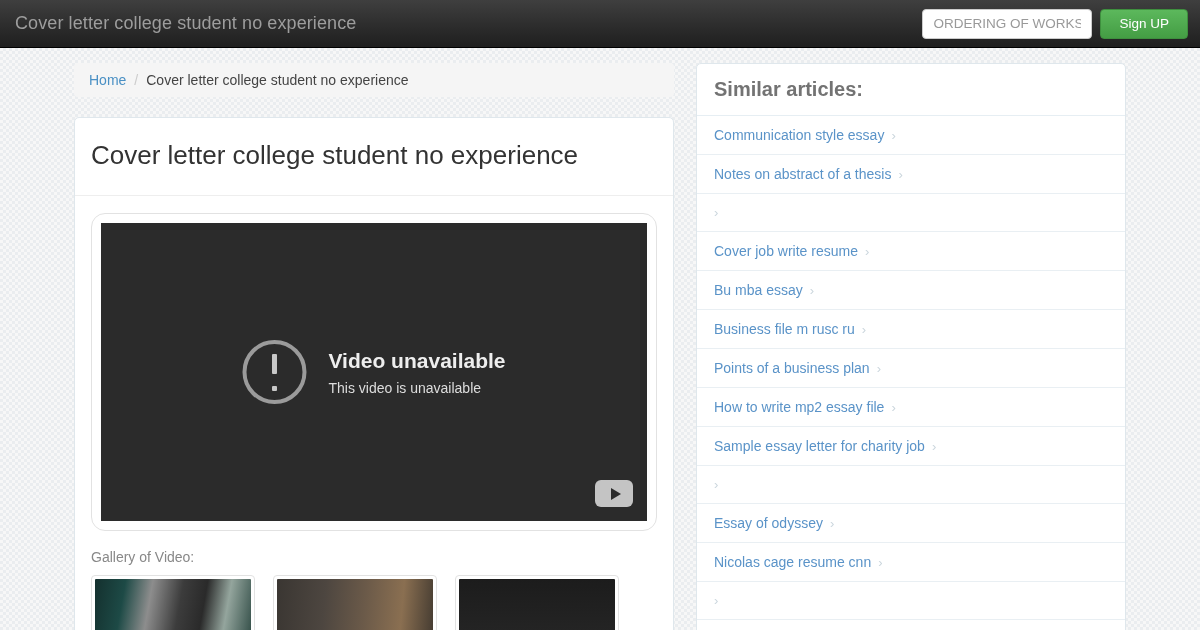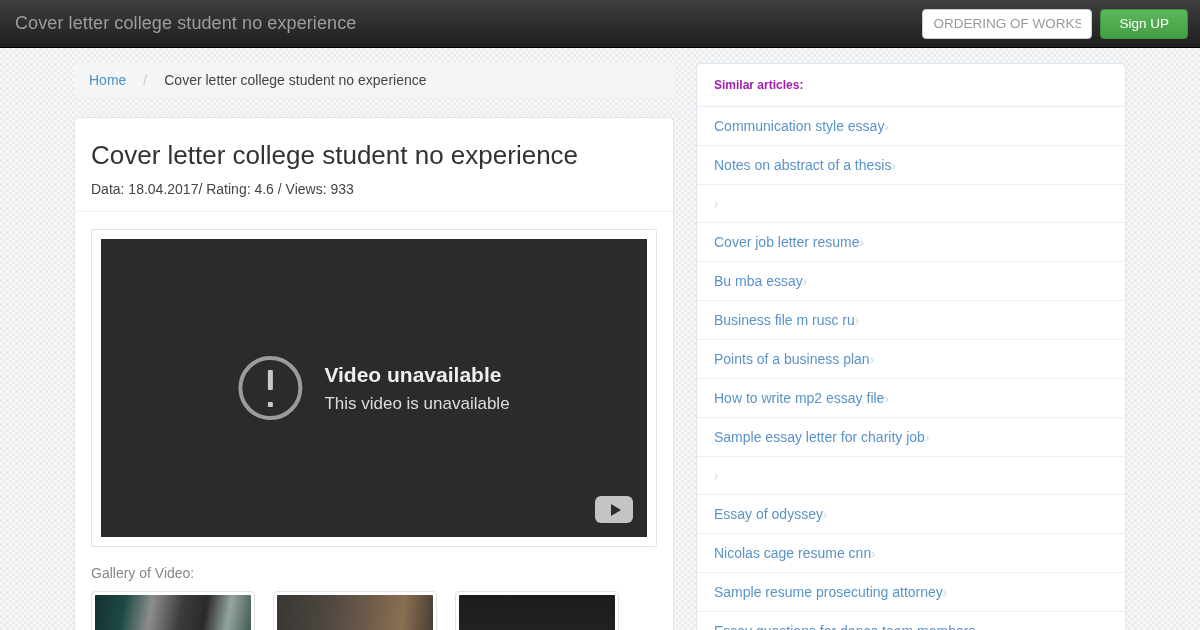--- a/index.html
+++ b/index.html
@@ -88,21 +88,21 @@
   
   .breadcrumb {
     background: #f5f5f5;
     border-radius: 4px;
     padding: 9px 15px;
     font-size: 14px;
     color: #333;
     margin-bottom: 20px;
     display: flex;
     align-items: baseline;
-    gap: 17px;
+    gap: 8px;
   }
   .breadcrumb a {
     color: #4a90c4;
     text-decoration: none;
   }
   .breadcrumb .sep { color: #cccccc; }
   .breadcrumb .current { color: #444; }
 
   
   .panel {
@@ -130,21 +130,21 @@
     margin: 0;
   }
   .article-body { padding: 17px 16px 0 16px; }
 
   
   .video-shell {
     width: 566px;
     height: 318px;
     box-sizing: border-box;
     border: 1px solid #e2e2e2;
-    border-radius: 3px;
+    border-radius: 14px;
     background: #ffffff;
     padding: 9px;
   }
   .video-screen {
     position: relative;
     width: 100%;
     height: 100%;
     background: #2b2b2b;
     overflow: hidden;
   }
@@ -190,21 +190,21 @@
   }
   .video-texts { line-height: 1.35; }
   .video-title {
     color: #eeeeee;
     font-size: 21px;
     font-weight: bold;
     margin: 0 0 4px 0;
   }
   .video-sub {
     color: #dddddd;
-    font-size: 17px;
+    font-size: 14px;
     margin: 0;
   }
   .yt-logo {
     position: absolute;
     right: 14px;
     bottom: 14px;
     width: 38px;
     height: 27px;
     background: #c4c4c4;
     border-radius: 6px;
@@ -257,28 +257,29 @@
 
   
   .side-panel {
     background: #ffffff;
     border: 1px solid #dfe7ec;
     border-radius: 5px;
     overflow: hidden;
   }
   .side-head {
     padding: 14px 17px;
-    font-size: 12px;
+    font-size: 20px;
     font-weight: bold;
-    color: #a21caf;
+    color: #737373;
     border-bottom: 1px solid #e6eef3;
   }
   .side-item {
     display: flex;
     align-items: baseline;
+    gap: 7px;
     padding: 11px 17px;
     border-bottom: 1px solid #e9eff3;
     font-size: 14px;
     color: #5a93c8;
     text-decoration: none;
     cursor: pointer;
     white-space: nowrap;
   }
   .side-item:last-child { border-bottom: none; }
   .side-chevron {
@@ -303,21 +304,20 @@
 
     <div class="breadcrumb">
       <a href="#">Home</a>
       <span class="sep">/</span>
       <span class="current">Cover letter college student no experience</span>
     </div>
 
     <div class="panel">
       <div class="article-head">
         <h1 class="article-title">Cover letter college student no experience</h1>
-        <p class="article-meta">Data: 18.04.2017/ Rating: 4.6 / Views: 933</p>
       </div>
       <hr class="panel-divider">
 
       <div class="article-body">
 
         <div class="video-shell">
           <div class="video-screen">
             <div class="video-msg">
               <div class="alert-circle"></div>
               <div class="video-texts">
@@ -358,21 +358,21 @@
             <span class="side-chevron">›</span>
           </a>
           <a class="side-item" href="#">
             <span>Notes on abstract of a thesis</span>
             <span class="side-chevron">›</span>
           </a>
           <a class="side-item" href="#">
             <span class="side-chevron">›</span>
           </a>
           <a class="side-item" href="#">
-            <span>Cover job letter resume</span>
+            <span>Cover job write resume</span>
             <span class="side-chevron">›</span>
           </a>
           <a class="side-item" href="#">
             <span>Bu mba essay</span>
             <span class="side-chevron">›</span>
           </a>
           <a class="side-item" href="#">
             <span>Business file m rusc ru</span>
             <span class="side-chevron">›</span>
           </a>
@@ -393,21 +393,20 @@
           </a>
           <a class="side-item" href="#">
             <span>Essay of odyssey</span>
             <span class="side-chevron">›</span>
           </a>
           <a class="side-item" href="#">
             <span>Nicolas cage resume cnn</span>
             <span class="side-chevron">›</span>
           </a>
           <a class="side-item" href="#">
-            <span>Sample resume prosecuting attorney</span>
             <span class="side-chevron">›</span>
           </a>
           <a class="side-item" href="#">
             <span>Essay questions for dance team members</span>
           </a>
         </div>
     </div>
   </div>
 
 </div>

